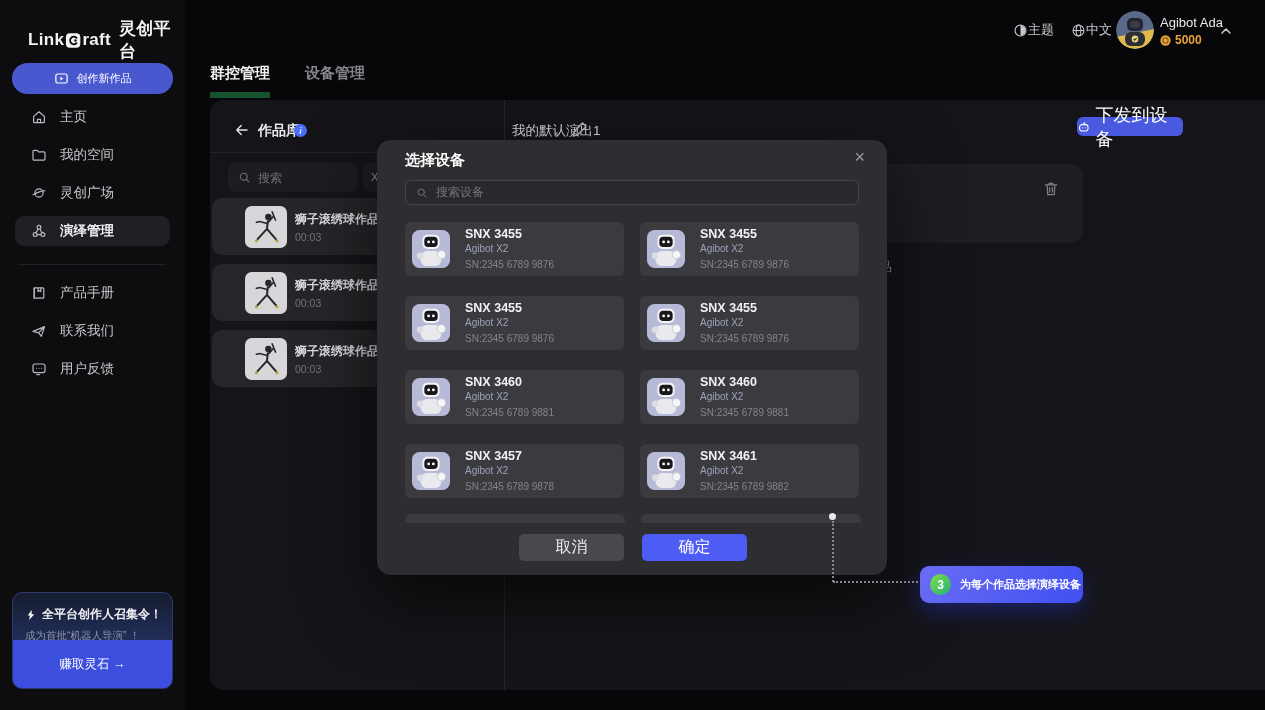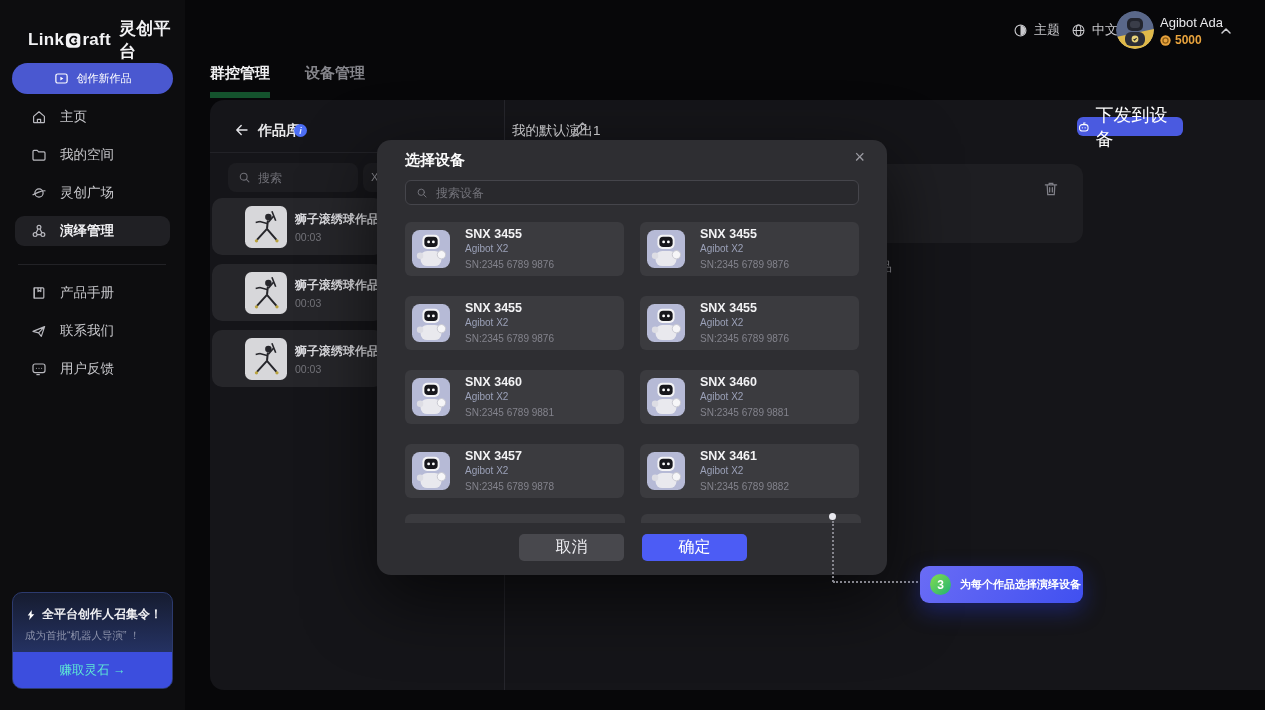--- a/index.html
+++ b/index.html
@@ -18,24 +18,24 @@
   .nav-main{top:102px}
   .nav-sub{top:278px}
   .nav-item{margin:0 15px;height:30px;border-radius:9px;display:flex;align-items:center;gap:13px;padding-left:16px;color:#c6c6ca;font-size:13.5px;cursor:pointer}
   .nav-item .ic{width:16px;height:16px;color:#b9b9bf;flex:0 0 auto}
   .nav-item.active{background:#202024;color:#efeff2;font-weight:bold}
   .side-divider{position:absolute;left:18px;top:264px;width:148px;height:1px;background:#222226}
   .promo{position:absolute;left:12px;top:592px;width:161px;height:97px;border-radius:10px;background:linear-gradient(180deg,#161c30 0%,#263467 68%,#3a4cd2 100%);border:1px solid #2c3a6e;overflow:hidden}
   .promo-title{position:absolute;left:12px;top:13px;display:flex;align-items:center;gap:5px;font-size:12px;font-weight:bold;color:#f0f0f3;white-space:nowrap}
   .promo-title .ic{width:12px;height:12px;color:#fff;flex:0 0 auto}
   .promo-sub{position:absolute;left:12px;top:36px;font-size:10.5px;color:#8d93ab;white-space:nowrap}
-  .promo-btn{position:absolute;left:0;right:0;bottom:0;height:36px;background:#3c4ede;color:#5eead4;font-size:12.5px;display:flex;align-items:center;justify-content:center;cursor:pointer}
-
-  
-  .tgroup{position:absolute;top:21px;display:flex;align-items:center;gap:6px;color:#c9c9cd;font-size:13px;cursor:pointer}
+  .promo-btn{position:absolute;left:0;right:0;bottom:0;height:48px;background:#3c4ede;color:#ffffff;font-size:12.5px;display:flex;align-items:center;justify-content:center;cursor:pointer}
+
+  
+  .tgroup{position:absolute;top:21px;display:flex;align-items:center;color:#c9c9cd;font-size:13px;cursor:pointer}
   .tgroup .ic{width:15px;height:15px;color:#c9c9cd}
   .g-theme{left:1013px}.g-lang{left:1071px}
   .avatar{position:absolute;left:1116px;top:11px;width:38px;height:38px;border-radius:50%;overflow:hidden;cursor:pointer}
   .avatar svg{display:block;width:100%;height:100%}
   .user-info{position:absolute;left:1160px;top:15px}
   .user-name{font-size:13px;color:#e9e9ec}
   .coin-row{display:flex;align-items:center;gap:4px;margin-top:3px}
   .coin-row .ic{width:11px;height:11px}
   .coin-val{font-size:12px;font-weight:bold;color:#e8a33d}
   .chevron{position:absolute;left:1218px;top:23px;width:16px;height:16px;color:#cfcfd3;cursor:pointer}
@@ -74,21 +74,21 @@
   .ghost-card{position:absolute;left:560px;top:164px;width:523px;height:79px;background:#1e1e22;border-radius:12px;z-index:5}
   .trash-btn{position:absolute;left:1042px;top:180px;width:18px;height:18px;color:#808088;cursor:pointer;z-index:6}
   .partial-frag{position:absolute;left:879px;top:258px;font-size:13px;color:#9a9aa0;z-index:6}
 
   
   .modal{position:absolute;left:377px;top:140px;width:510px;height:435px;background:#2e2e32;border-radius:14px;z-index:50;box-shadow:0 24px 70px rgba(0,0,0,.65)}
   .modal-title{position:absolute;left:28px;top:11px;font-size:15px;font-weight:bold;color:#fafafa}
   .modal-close{position:absolute;right:22px;top:8px;font-size:18px;color:#9b9ba2;cursor:pointer;line-height:1}
   .modal-search{position:absolute;left:28px;top:40px;width:454px;height:25px;background:#29292d;border:1px solid #45454b;border-radius:6px;display:flex;align-items:center;padding-left:10px;gap:8px}
   .modal-search .ic{width:12px;height:12px;color:#73737a;flex:0 0 auto}
-  .modal-search input{background:transparent;border:none;outline:none;color:#ddd;font-size:12px;width:390px;font-family:Liberation Sans, sans-serif}
+  .modal-search input{background:transparent;border:none;outline:none;color:#ddd;font-size:12px;width:390px;font-family:Liberation Mono, monospace}
   .modal-search input::placeholder{color:#73737a}
   .device-grid{position:absolute;left:28px;top:82px;width:456px;display:flex;flex-wrap:wrap;column-gap:16px;row-gap:20px}
   .device-card{width:219px;height:54px;background:#3b3b3f;border-radius:6px;display:flex;align-items:center;padding-left:7px;cursor:pointer}
   .device-avatar{width:38px;height:38px;flex:0 0 auto}
   .device-avatar svg{display:block;width:100%;height:100%}
   .device-info{margin-left:15px;line-height:1}
   .device-name{font-size:12.5px;font-weight:bold;color:#f2f2f4}
   .device-model{font-size:10px;color:#9ba1b8;margin-top:3px}
   .device-sn{font-size:10px;color:#83838c;margin-top:6px}
   .strip{position:absolute;top:374px;width:220px;height:9px;background:#3b3b3f;border-radius:6px 6px 0 0}

